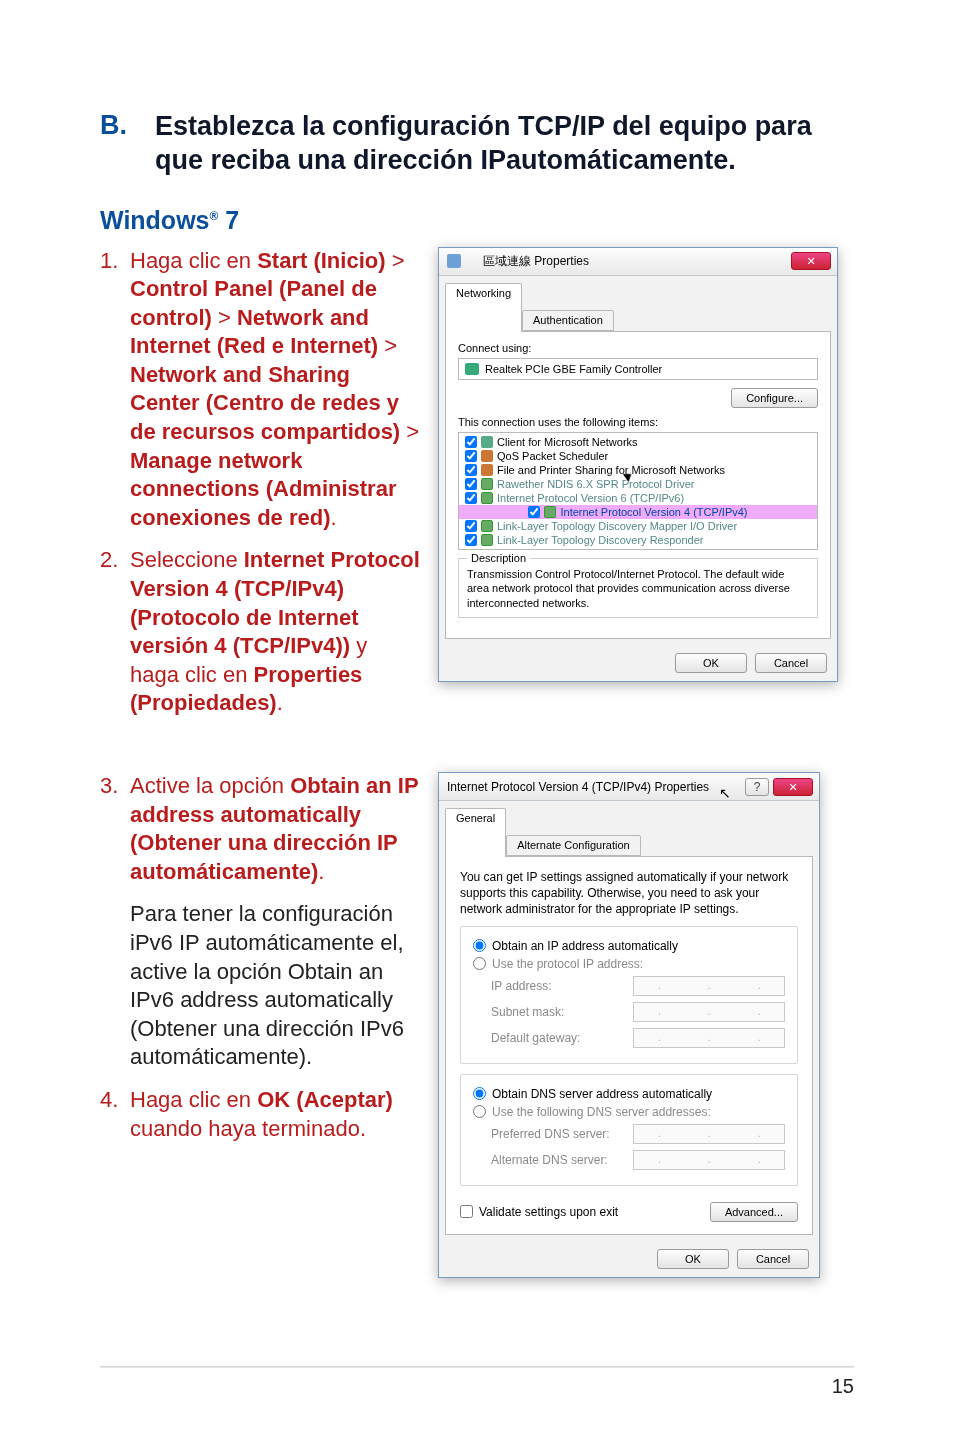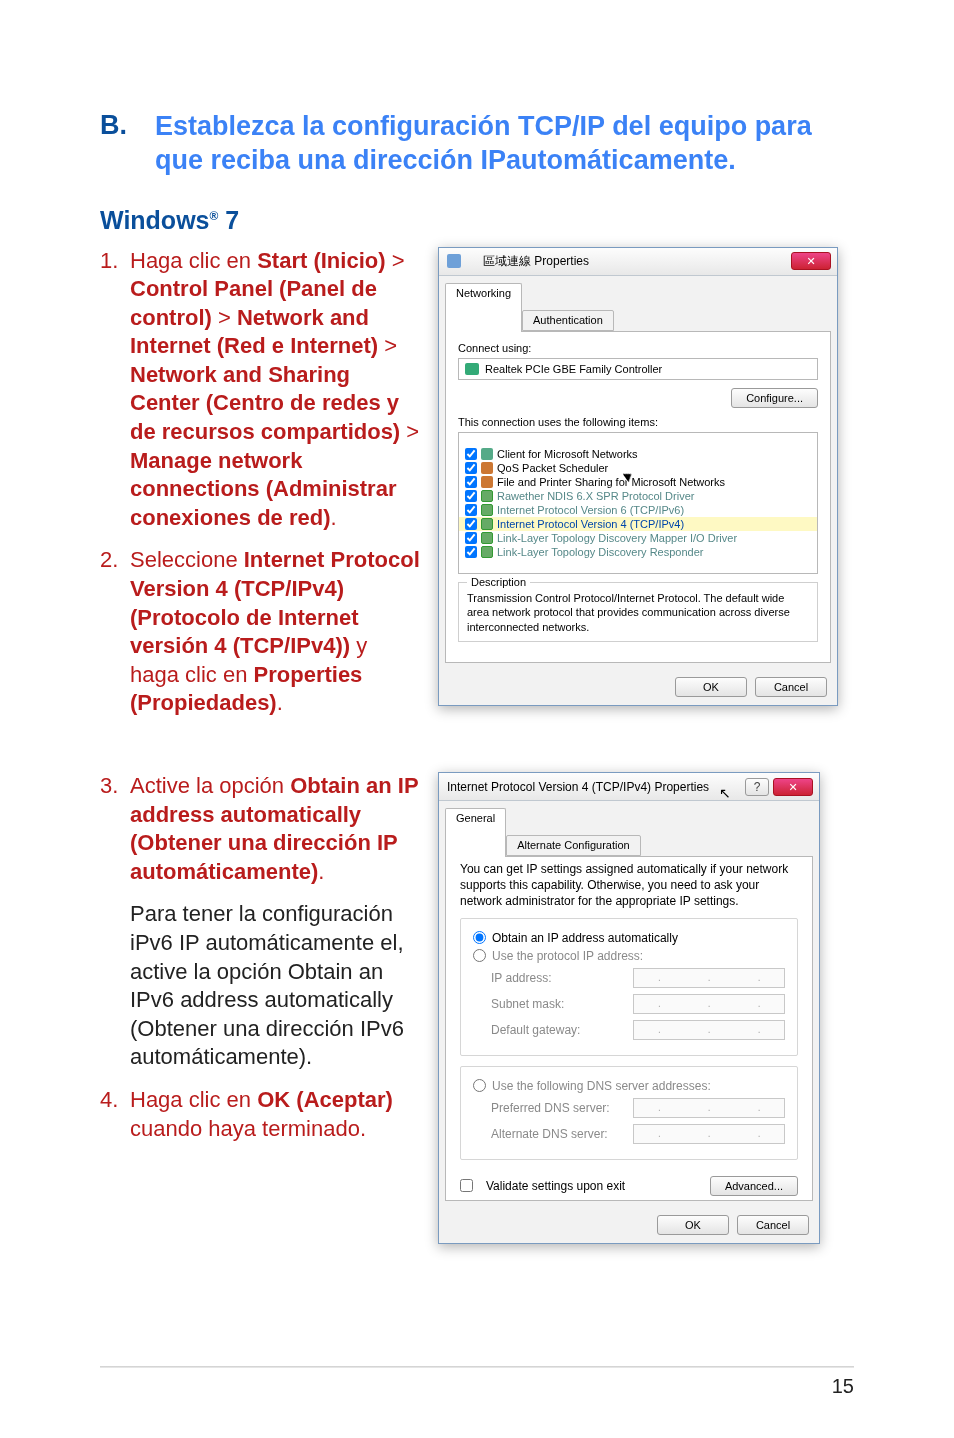--- a/index.html
+++ b/index.html
@@ -11,21 +11,21 @@
     color: #222;
     position: relative;
     padding: 110px 100px 0 100px;
   }
   .section-heading {
     display: flex;
     gap: 28px;
     margin-bottom: 28px;
   }
   .section-letter { color: #0a4f9b; font-weight: 700; font-size: 27px; }
-  .section-title { color: #3b82f6; font-weight: 700; font-size: 27px; line-height: 1.25; }
+  .section-title { color: #0f172a; font-weight: 700; font-size: 27px; line-height: 1.25; }
   .subheading { color: #0a4f9b; font-weight: 700; font-size: 25px; margin-bottom: 12px; }
   .subheading sup { font-size: 12px; vertical-align: super; }
   .content-row { display: flex; gap: 18px; align-items: flex-start; margin-bottom: 40px; }
   .text-col { width: 320px; }
   .img-col { flex: 0 0 auto; }
   ol { list-style: none; counter-reset: step; }
   ol > li {
     counter-increment: step;
     display: flex;
     gap: 8px;
@@ -101,31 +101,31 @@
     background: linear-gradient(#fdfdfd,#e4e4e4);
     border: 1px solid #9a9a9a;
     border-radius: 3px;
     font-size: 11px;
     text-align: center;
   }
   .btn-row-right { text-align: right; margin-bottom: 8px; }
   .items-box {
     border: 1px solid #b8b8b8;
     background: #fff;
-    padding: 14px 0;
+    padding: 2px 0;
     margin-bottom: 8px;
   }
   .item-line { display: flex; align-items: center; gap: 4px; padding: 1px 6px; font-size: 11px; white-space: nowrap; overflow: hidden; }
   .item-line input[type=checkbox] { width: 12px; height: 12px; }
   .item-ico { width: 12px; height: 12px; display: inline-block; border-radius: 2px; }
   .ico-client { background: #5a8; }
   .ico-qos   { background: #c73; }
   .ico-file  { background: #c73; }
   .ico-proto { background: #6a6; border: 1px solid #393; }
-  .item-line.selected { background: #fef9c3; color: #0046aa; }
+  .item-line.selected { background: #f0abfc; color: #0046aa; justify-content: center; }
   .item-line.dim { color: #588; }
   .btn-row-3 { display: flex; gap: 10px; justify-content: space-between; margin-bottom: 8px; }
   .btn-row-3 .btn { flex: 1; }
   .group {
     border: 1px solid #cfcfcf;
     padding: 8px 8px 6px 8px;
     position: relative;
     margin-bottom: 10px;
     font-size: 11px;
     line-height: 1.35;
@@ -164,21 +164,21 @@
     display: flex; align-items: center; justify-content: space-around; color: #aaa; font-size: 10px;
   }
   .group2 {
     border: 1px solid #d6d6d6;
     padding: 10px 12px 12px 12px;
     position: relative;
     margin-bottom: 10px;
     border-radius: 2px;
   }
   .chk-row { display: flex; align-items: center; justify-content: space-between; padding-top: 6px; font-size: 12px; }
-  .chk-row .left { display: flex; align-items: center; gap: 13px; }
+  .chk-row .left { display: flex; align-items: center; gap: 6px; }
   .desc-text { font-size: 12px; line-height: 1.35; margin-bottom: 8px; }
 </style>
 </head>
 <body>
 
 <div class="section-heading">
   <div class="section-letter">B.</div>
   <div class="section-title">Establezca la configuración TCP/IP del equipo para que reciba una dirección IPautomáticamente.</div>
 </div>
 
@@ -299,21 +299,21 @@
         </div>
         <div style="display:flex;">
           <div class="help-btn">?</div>
           <div class="close-btn">✕</div>
         </div>
       </div>
       <div class="tabs">
         <div class="tab">General</div>
         <div class="tab inactive">Alternate Configuration</div>
       </div>
-      <div class="tab-body" style="padding:4px 14px;">
+      <div class="tab-body" style="padding:12px 14px;">
         <div class="desc-text">You can get IP settings assigned automatically if your network supports this capability. Otherwise, you need to ask your network administrator for the appropriate IP settings.</div>
 
         <div class="group2">
           <div class="radio-row">
             <input type="radio" checked="" style="">
             <span>Obtain an IP address automatically</span>
           </div>
           <div class="radio-row disabled">
             <input type="radio" style="">
             <span>Use the protocol IP address:</span>
@@ -340,20 +340,24 @@
                 <span class="ip-input">
                   <span>.</span>
                   <span>.</span>
                   <span>.</span>
                 </span>
               </div>
           </div>
         </div>
 
         <div class="group2">
+          <div class="radio-row">
+            <input type="radio" checked="" style="">
+            <span>Obtain DNS server address automatically</span>
+          </div>
           <div class="radio-row disabled">
             <input type="radio" style="">
             <span>Use the following DNS server addresses:</span>
           </div>
           <div class="form-grid">
             <div class="frow">
                 <span class="flabel">Preferred DNS server:</span>
                 <span class="ip-input">
                   <span>.</span>
                   <span>.</span>

